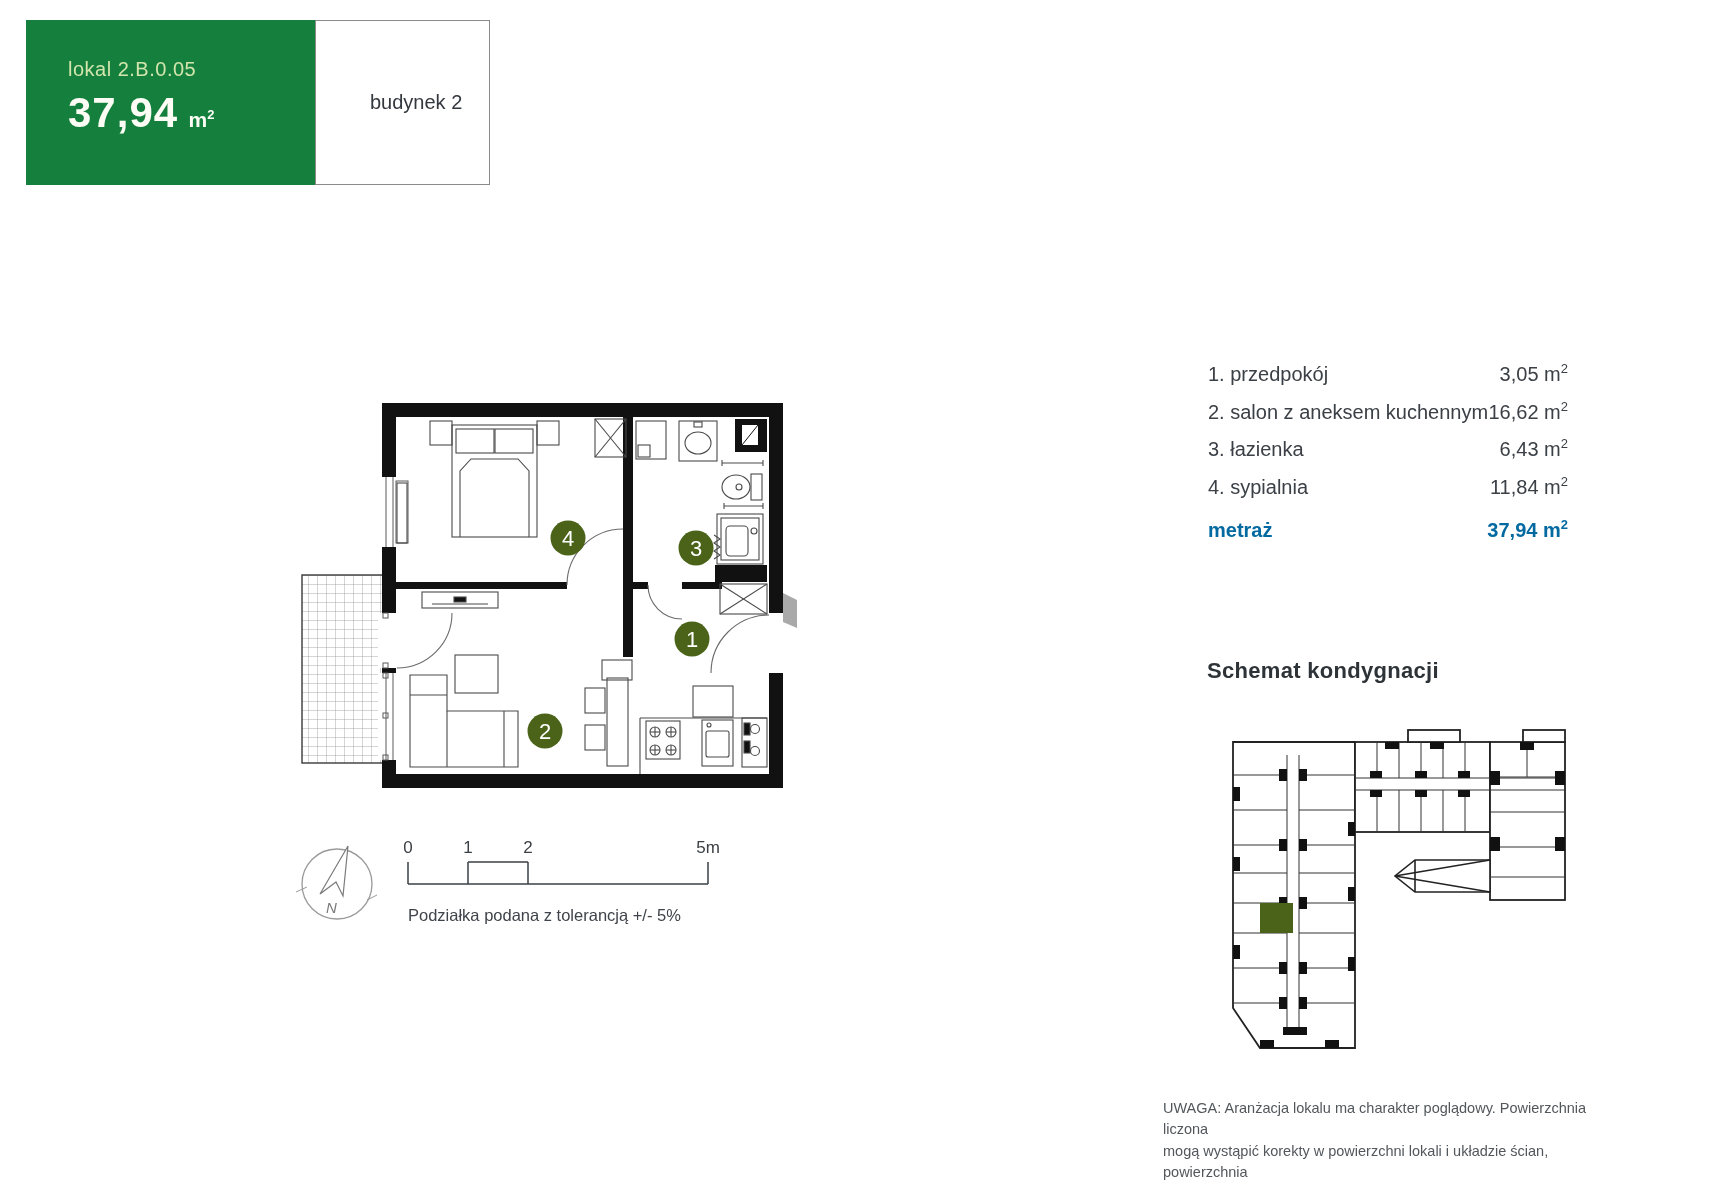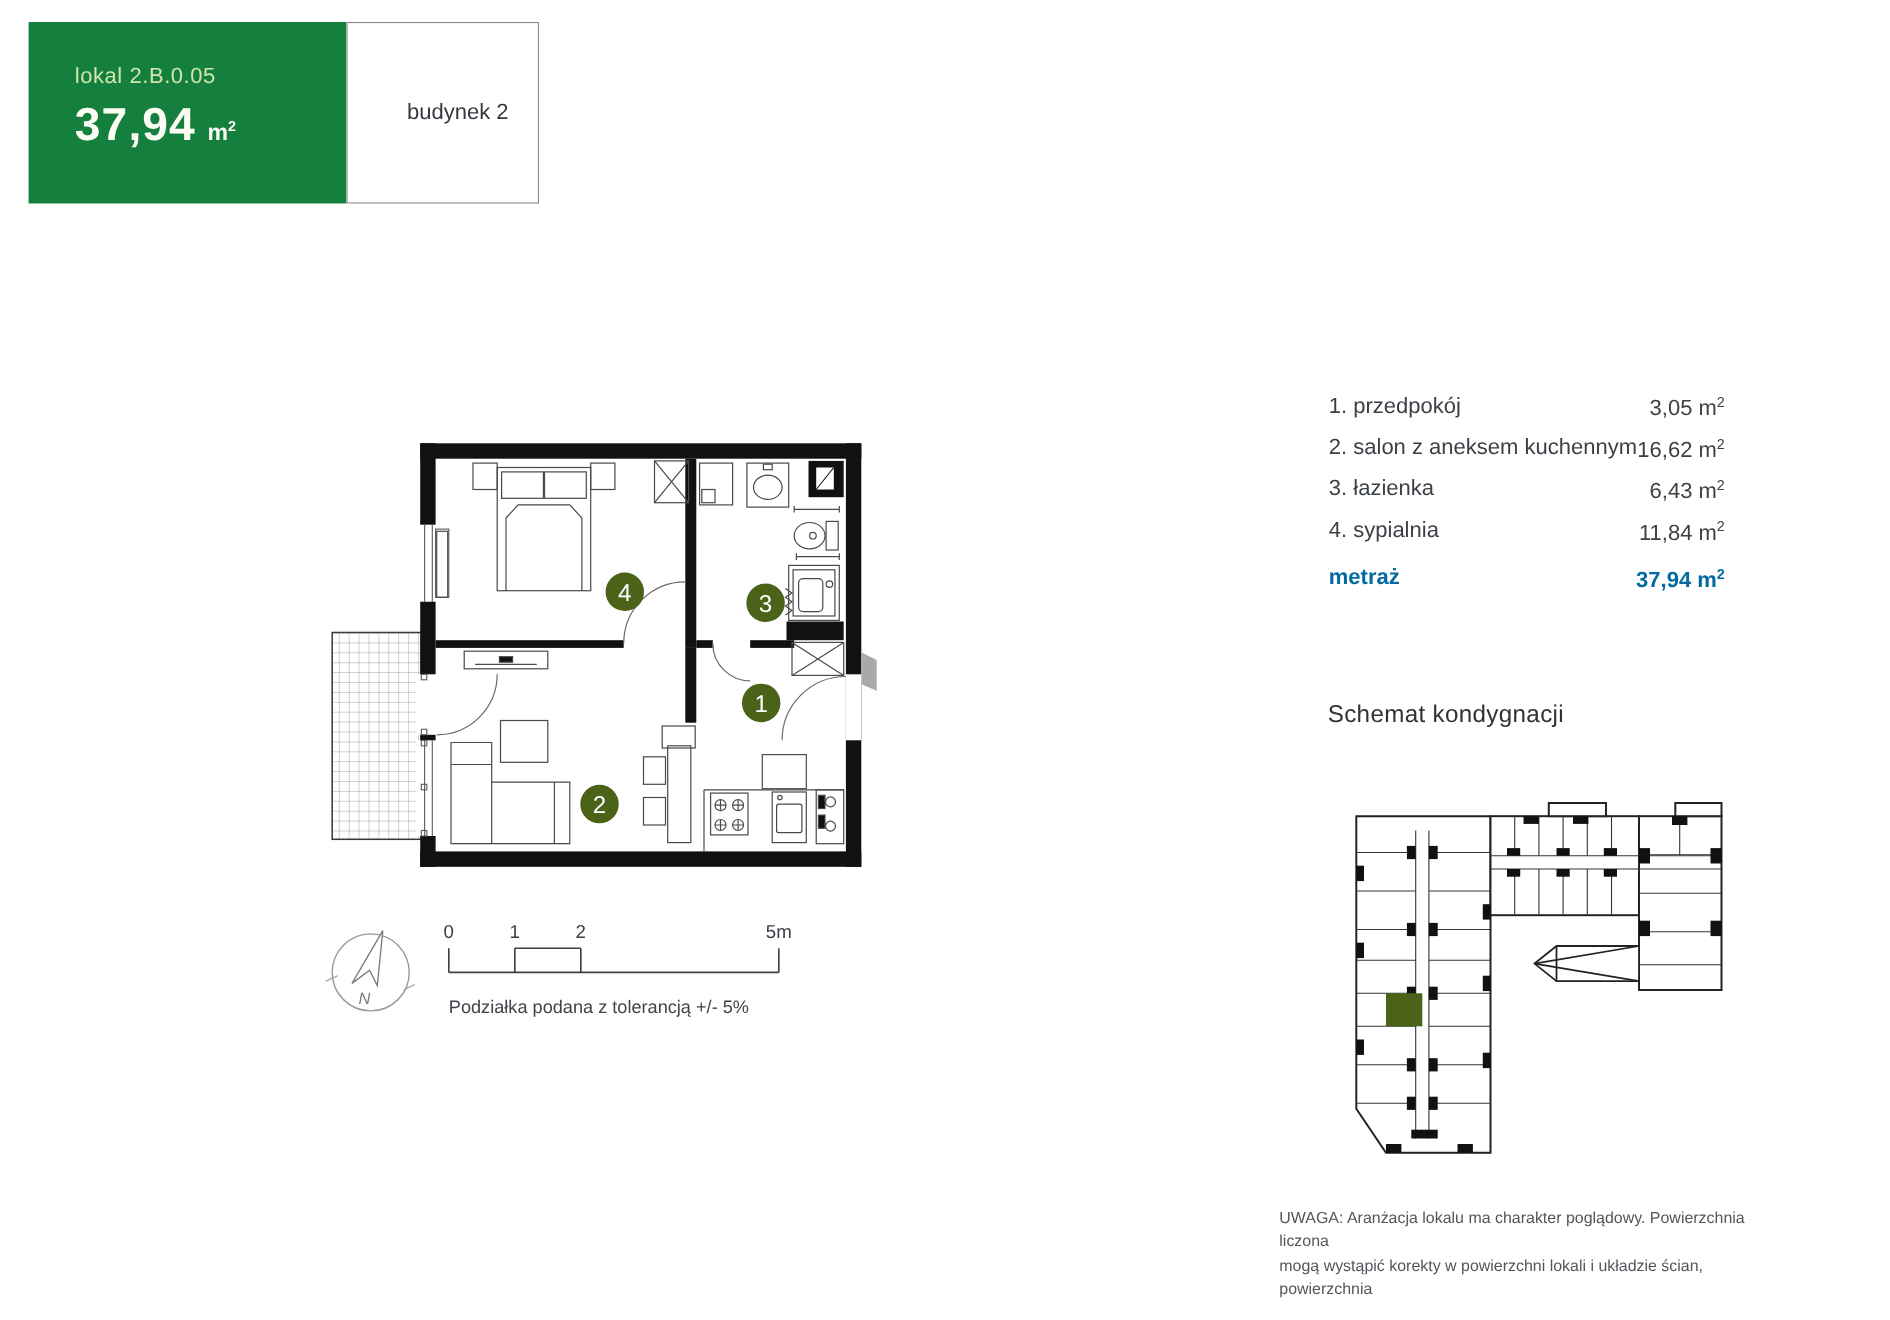--- a/index.html
+++ b/index.html
@@ -27,28 +27,28 @@
     display:flex;flex-direction:column;background:#fff;
   }
   .hdr-cell{
     flex:1;display:flex;align-items:center;
     padding-left:54px;font-size:20px;color:#33383e;box-sizing:border-box;
   }
   .hdr-cell + .hdr-cell{border-top:1px solid #8a8a8a;}
   
   .room-row{
     left:1208px;width:360px;height:28px;
-    display:flex;justify-content:space-between;align-items:flex-start;
+    display:flex;justify-content:space-between;align-items:flex-end;
     font-size:20px;color:#3b4046;
   }
   .room-row sup{font-size:13px;}
   .room-row.total{font-weight:bold;color:#0369a1;}
   
   .schem-title{
-    left:1207px;top:636px;font-size:22px;font-weight:normal;color:#2e3338;
+    left:1207px;top:658px;font-size:22px;font-weight:bold;color:#2e3338;
     letter-spacing:.3px;
   }
   .disclaimer{
     left:1163px;top:1098px;width:450px;
     font-size:14.5px;line-height:1.48;color:#52575c;
   }
   svg text{font-family:"Liberation Sans", sans-serif;}
 </style>
 </head>
 <body>

